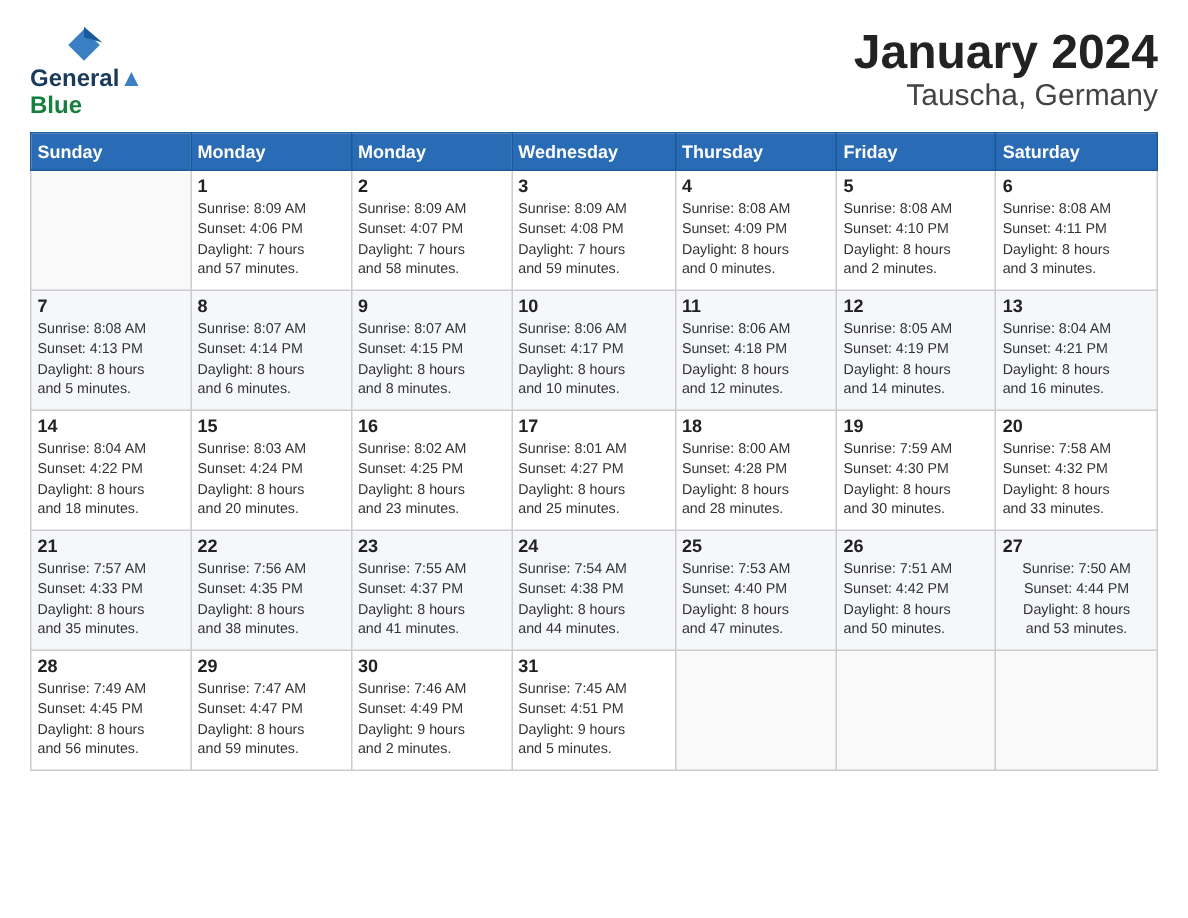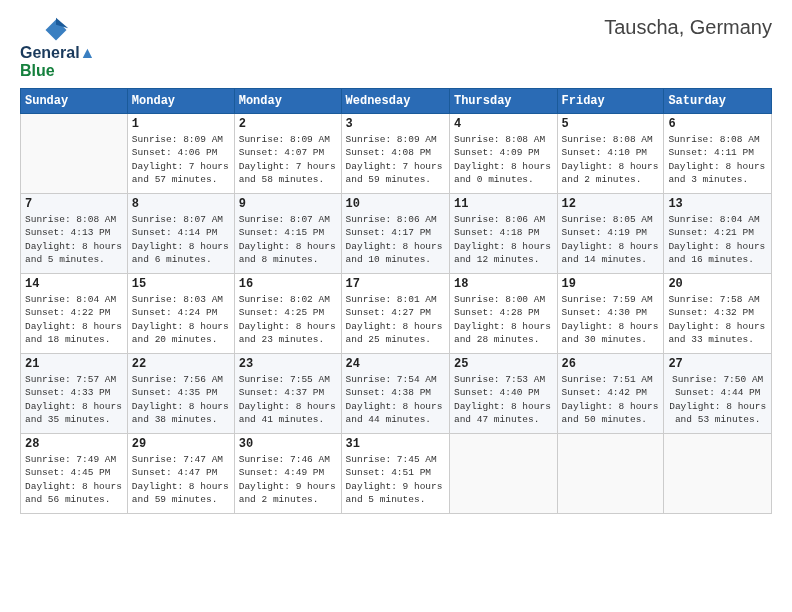--- a/index.html
+++ b/index.html
@@ -40,21 +40,20 @@
       color: #222;
     }
     .calendar-subtitle {
       font-size: 20px;
       color: #444;
     }
     table {
       width: 100%;
       border-collapse: collapse;
       font-size: 10.5px;
-      font-family: Liberation Mono, monospace;
     }
     thead th {
       background: #2a6bb5;
       color: #fff;
       padding: 5px 4px;
       text-align: left;
       font-size: 12px;
       font-weight: bold;
       border: 1px solid #1a5a9a;
     }
@@ -94,20 +93,21 @@
       <svg class="logo-icon" viewBox="0 0 32 32">
         <polygon points="16,4 28,16 16,28 4,16" fill="#3a7fc1"></polygon>
         <polygon points="16,2 30,14 16,10" fill="#1a5a9a"></polygon>
       </svg>
       <div>
         <div style="font-size:16px;font-weight:bold;color:#1a3a5c;">General<span style="color:#3a7fc1;">▲</span></div>
         <div style="font-size:16px;font-weight:bold;color:#15803d;">Blue</div>
       </div>
     </div>
     <div class="title-block">
+      <div class="calendar-title">January 2024</div>
       <div class="calendar-subtitle">Tauscha, Germany</div>
     </div>
   </div>
 
   <table>
     <thead>
       <tr>
       <th>Sunday</th>
           <th>Monday</th>
           <th>Monday</th>

